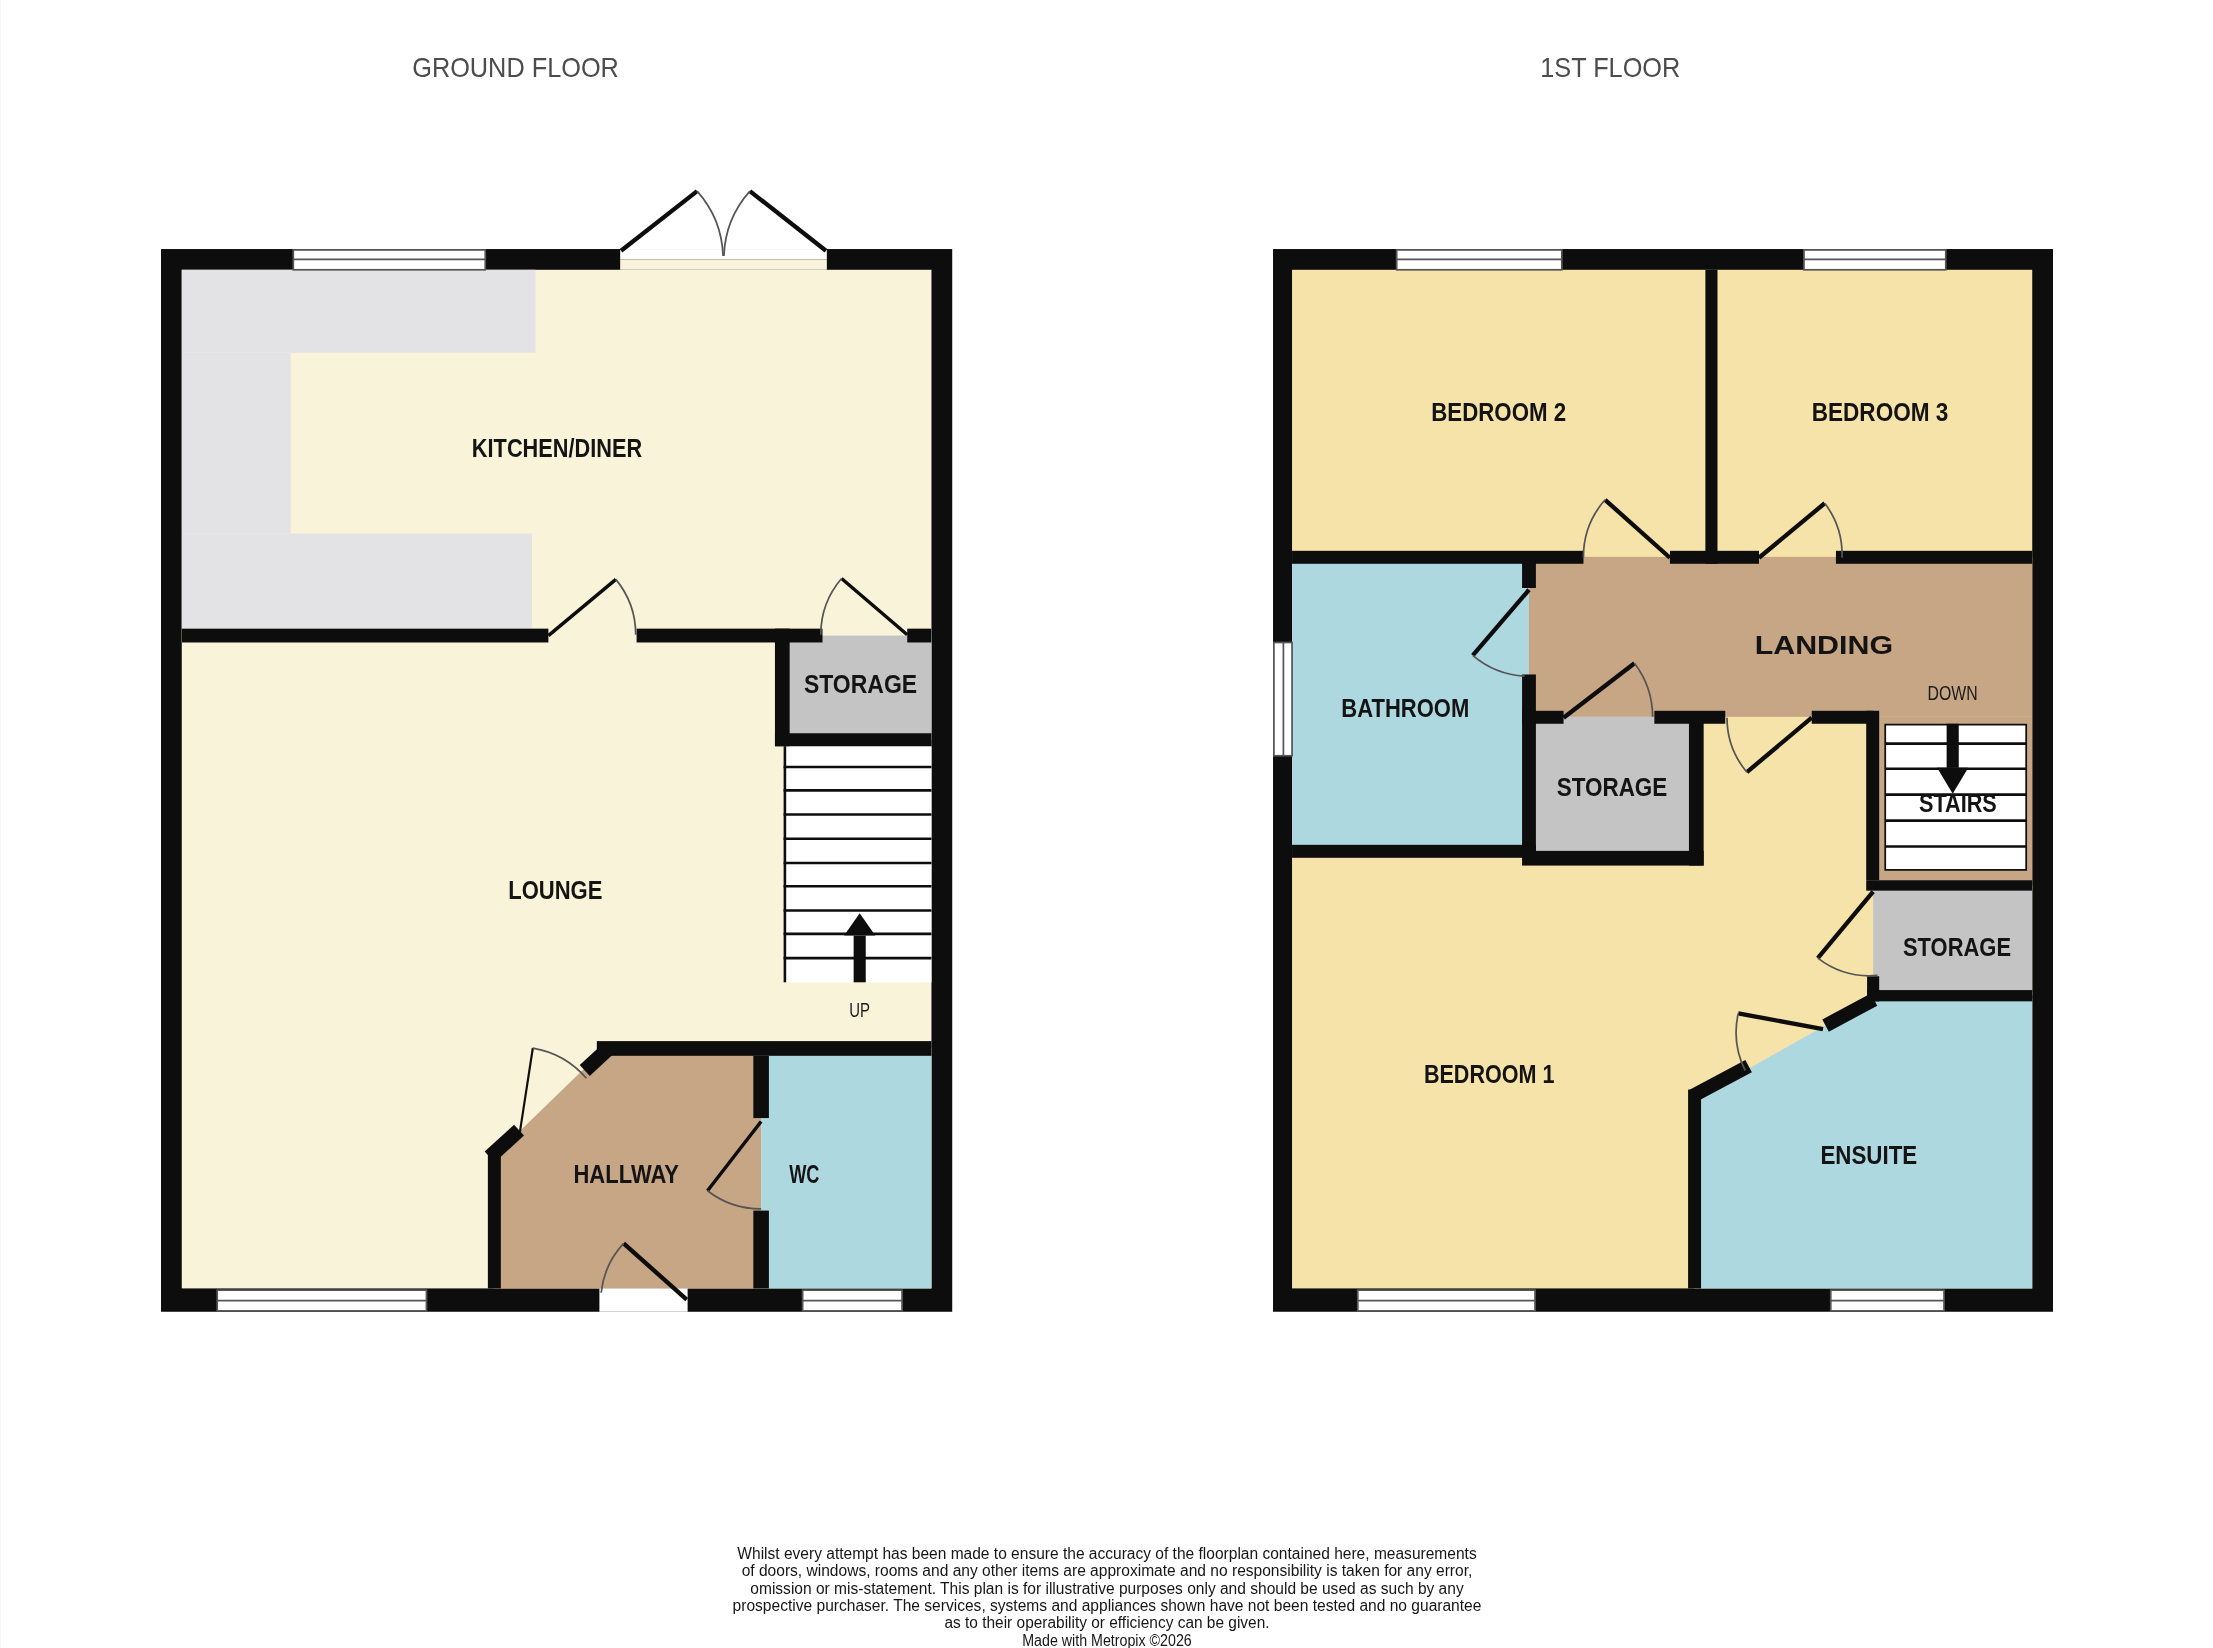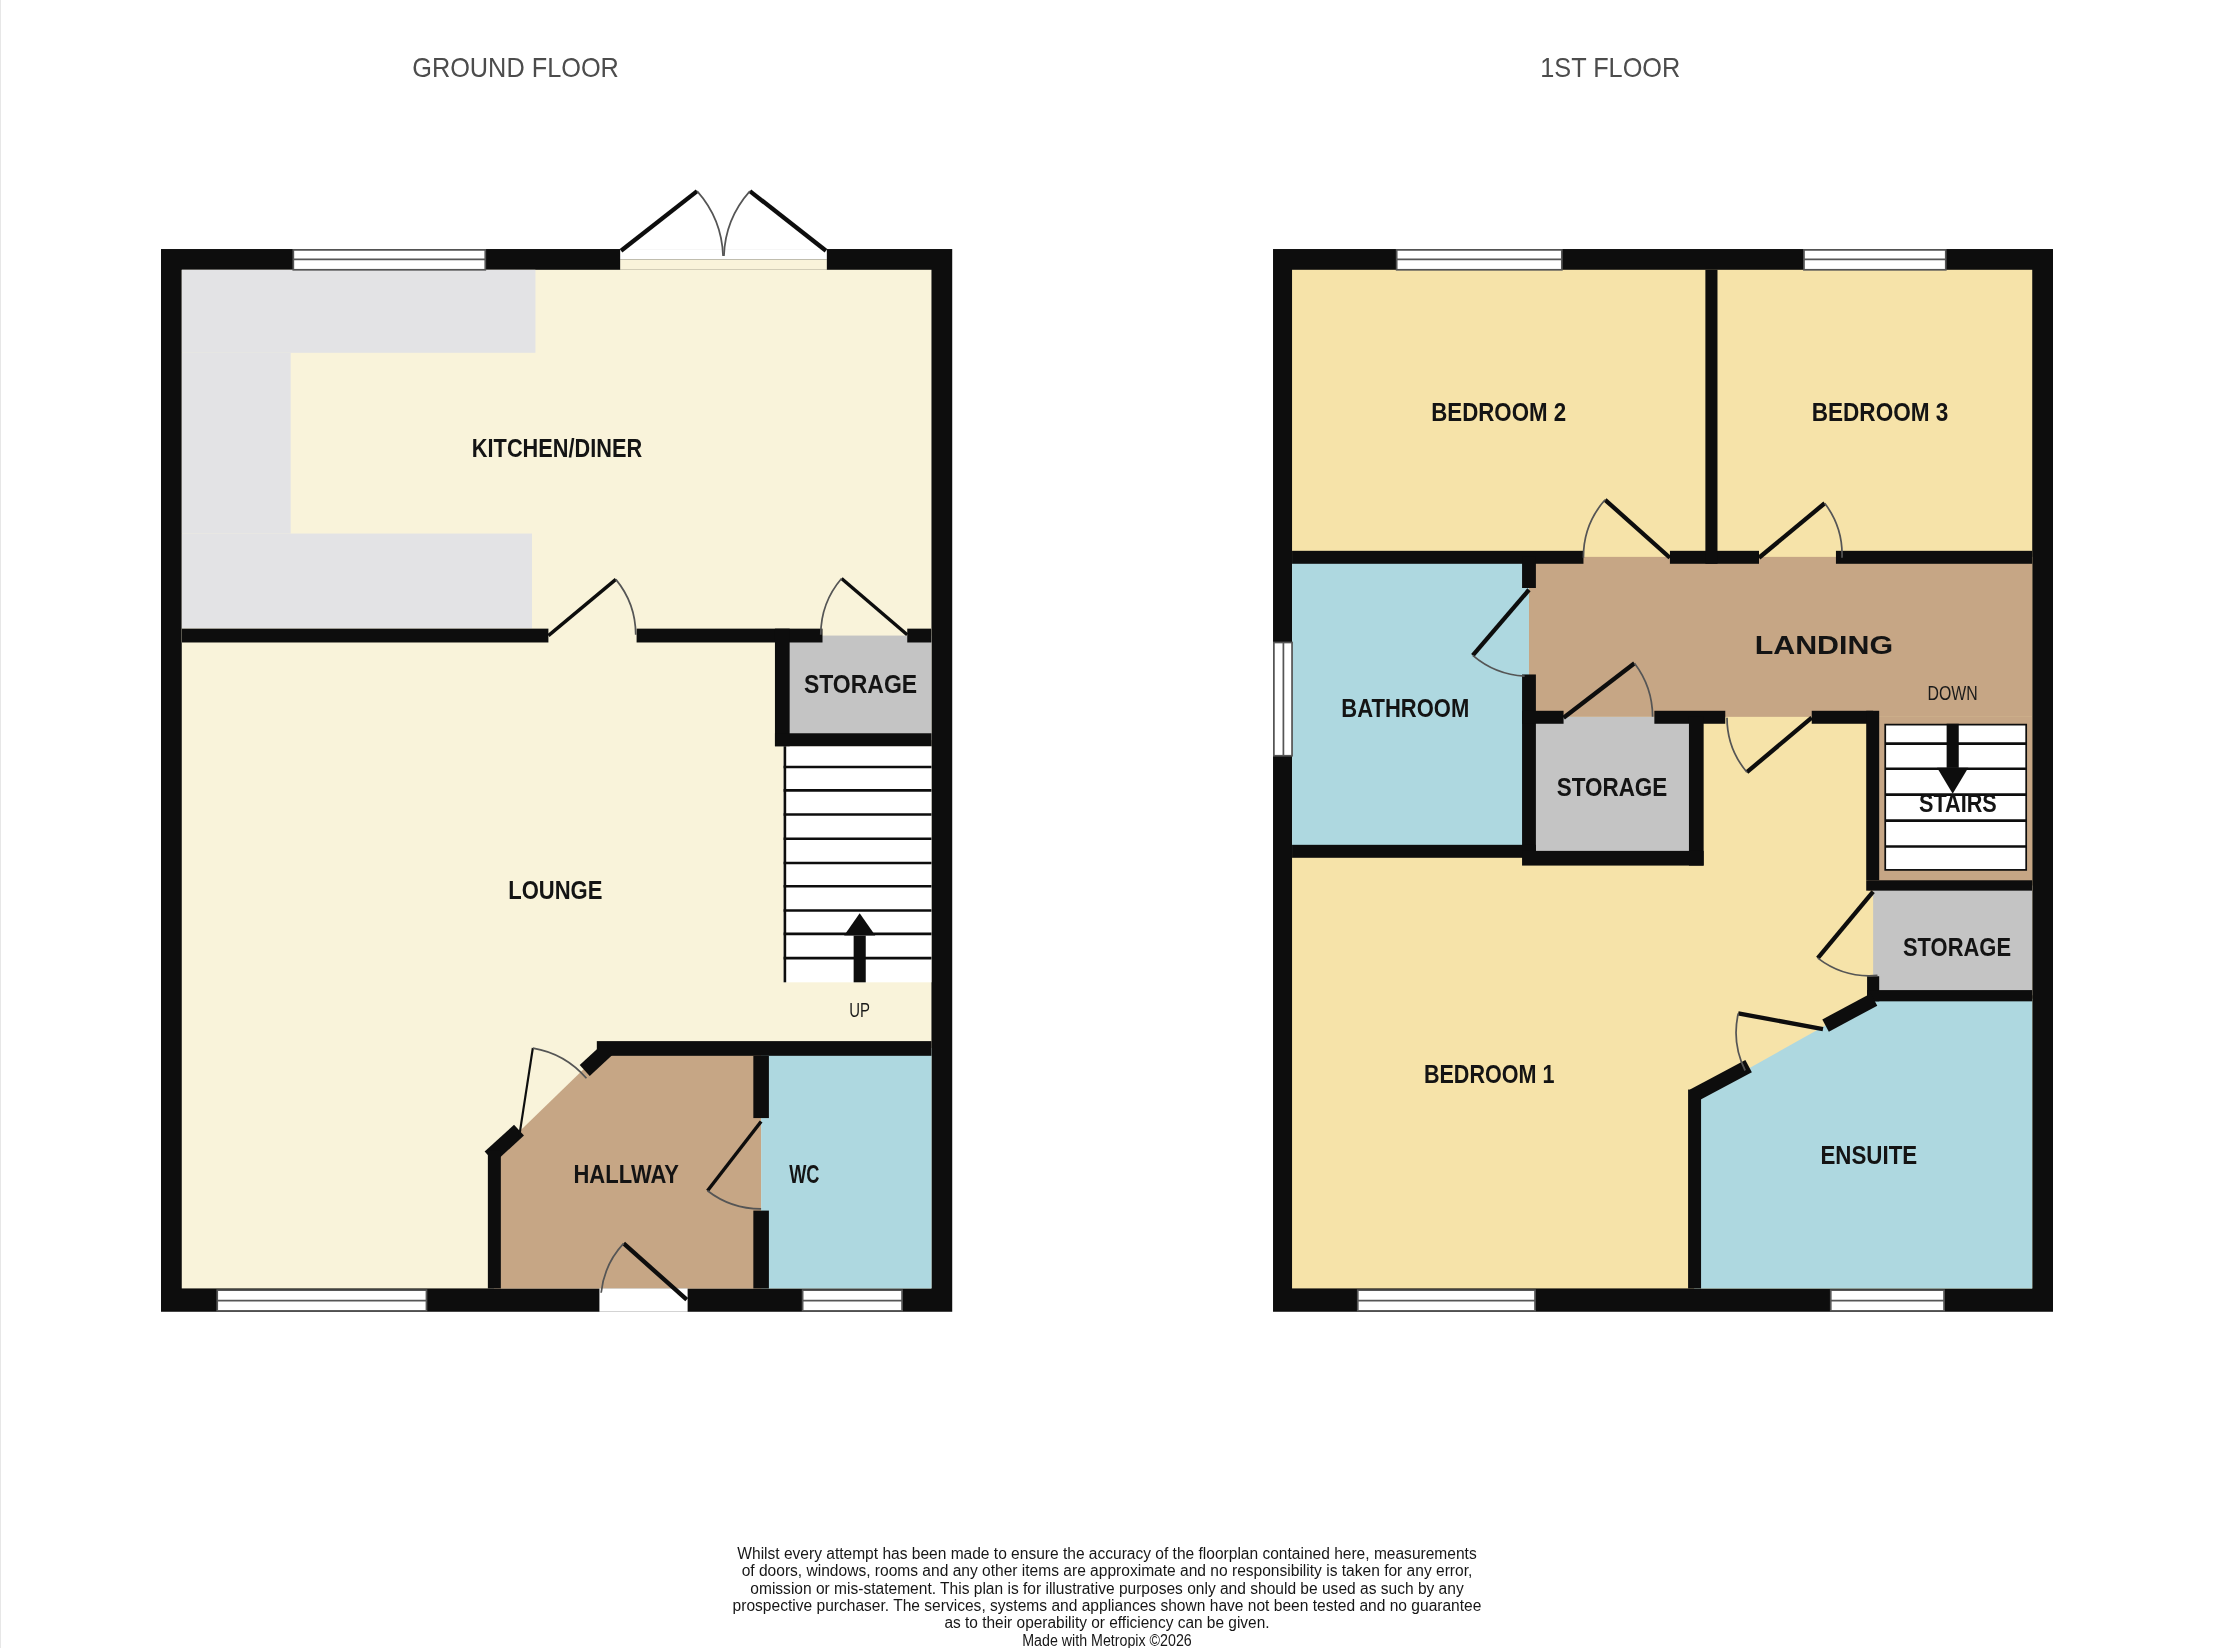--- a/index.html
+++ b/index.html
@@ -1,16 +1,16 @@
 <!DOCTYPE html>
 <html style="font-size:14px"><head>
 <meta charset="utf-8">
 <style>
   html,body{margin:0;padding:0;background:#ffffff;}
-  .page{position:relative;width:2214px;height:1649px;background:#737373;overflow:hidden;}
+  .page{position:relative;width:2214px;height:1649px;background:#f0abfc;overflow:hidden;}
   svg{position:absolute;top:0;left:0;}
   text{font-family:"Liberation Sans", sans-serif;}
   .room{font-size:29px;font-weight:bold;fill:#141414;}
   .small{font-size:23px;font-weight:normal;fill:#1a1a1a;}
   .title{font-size:32px;fill:#4c4c4c;}
   .disc{font-size:20px;fill:#161616;}
 </style>
 </head>
 <body>
 <div class="page">

